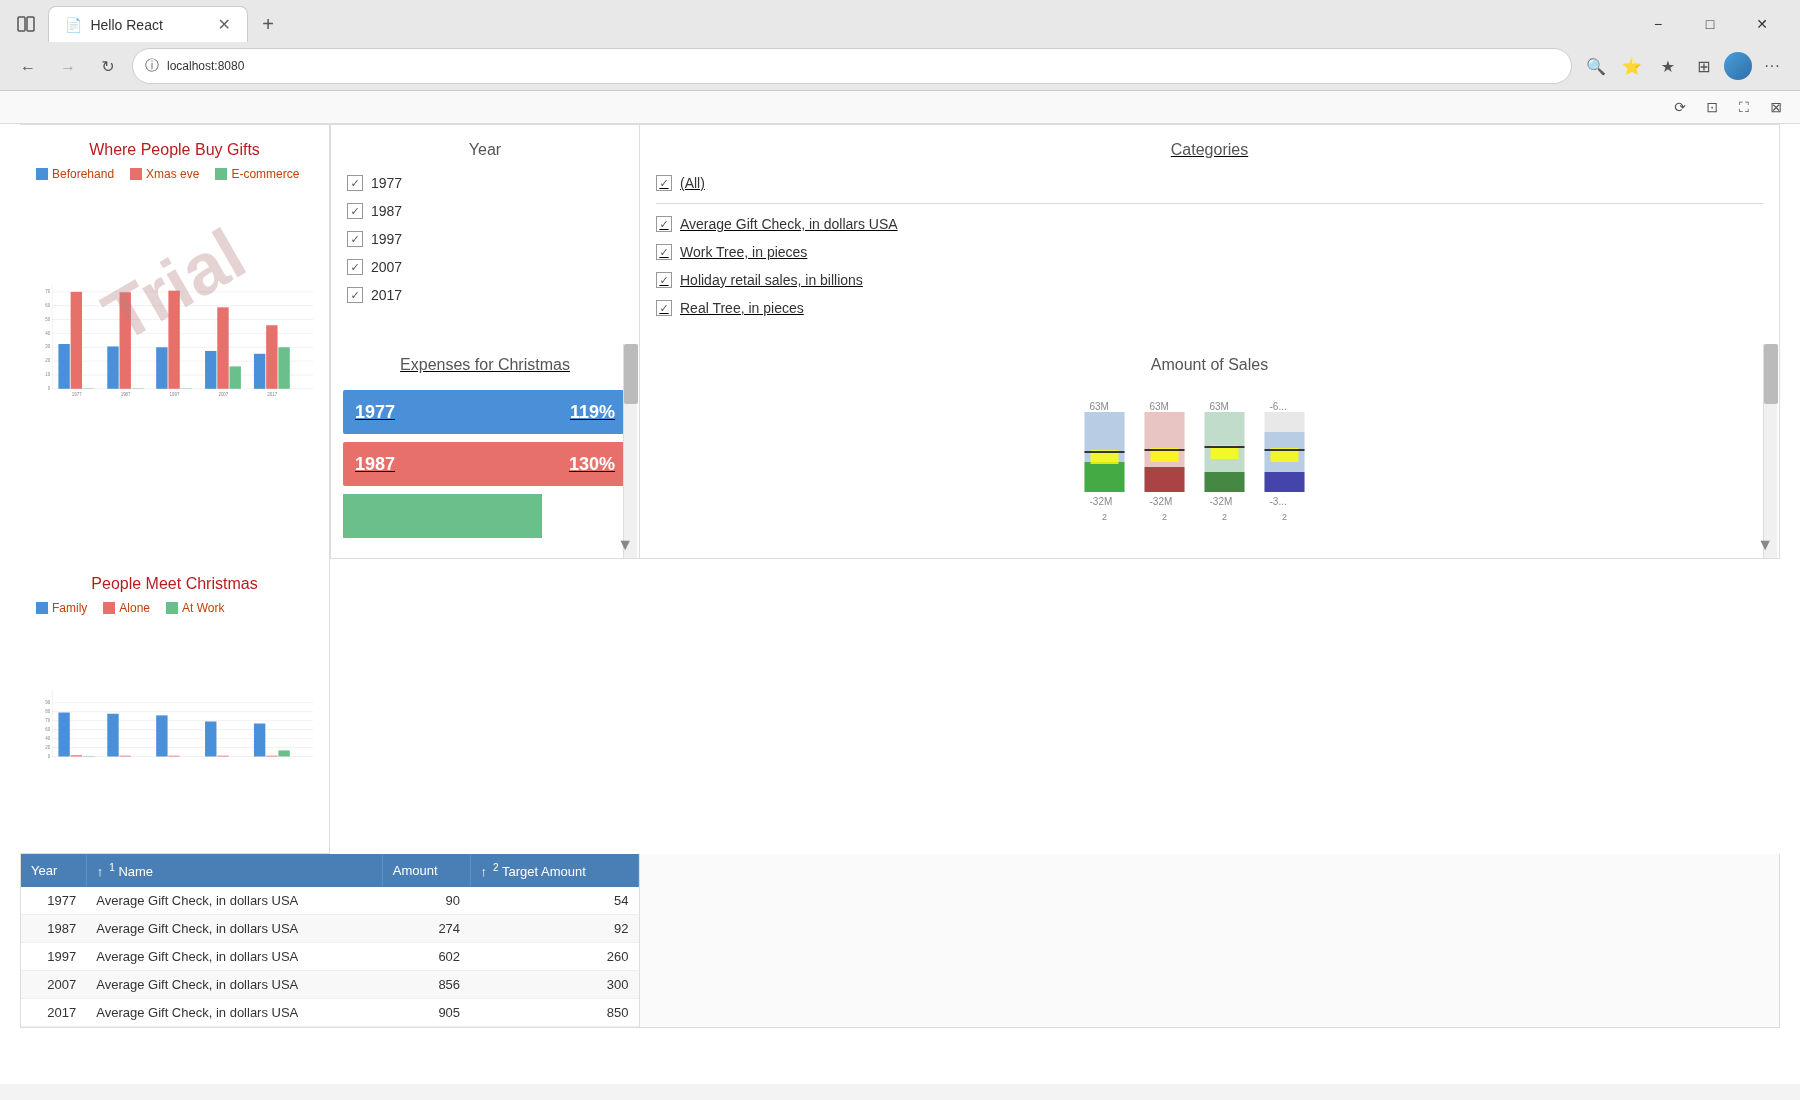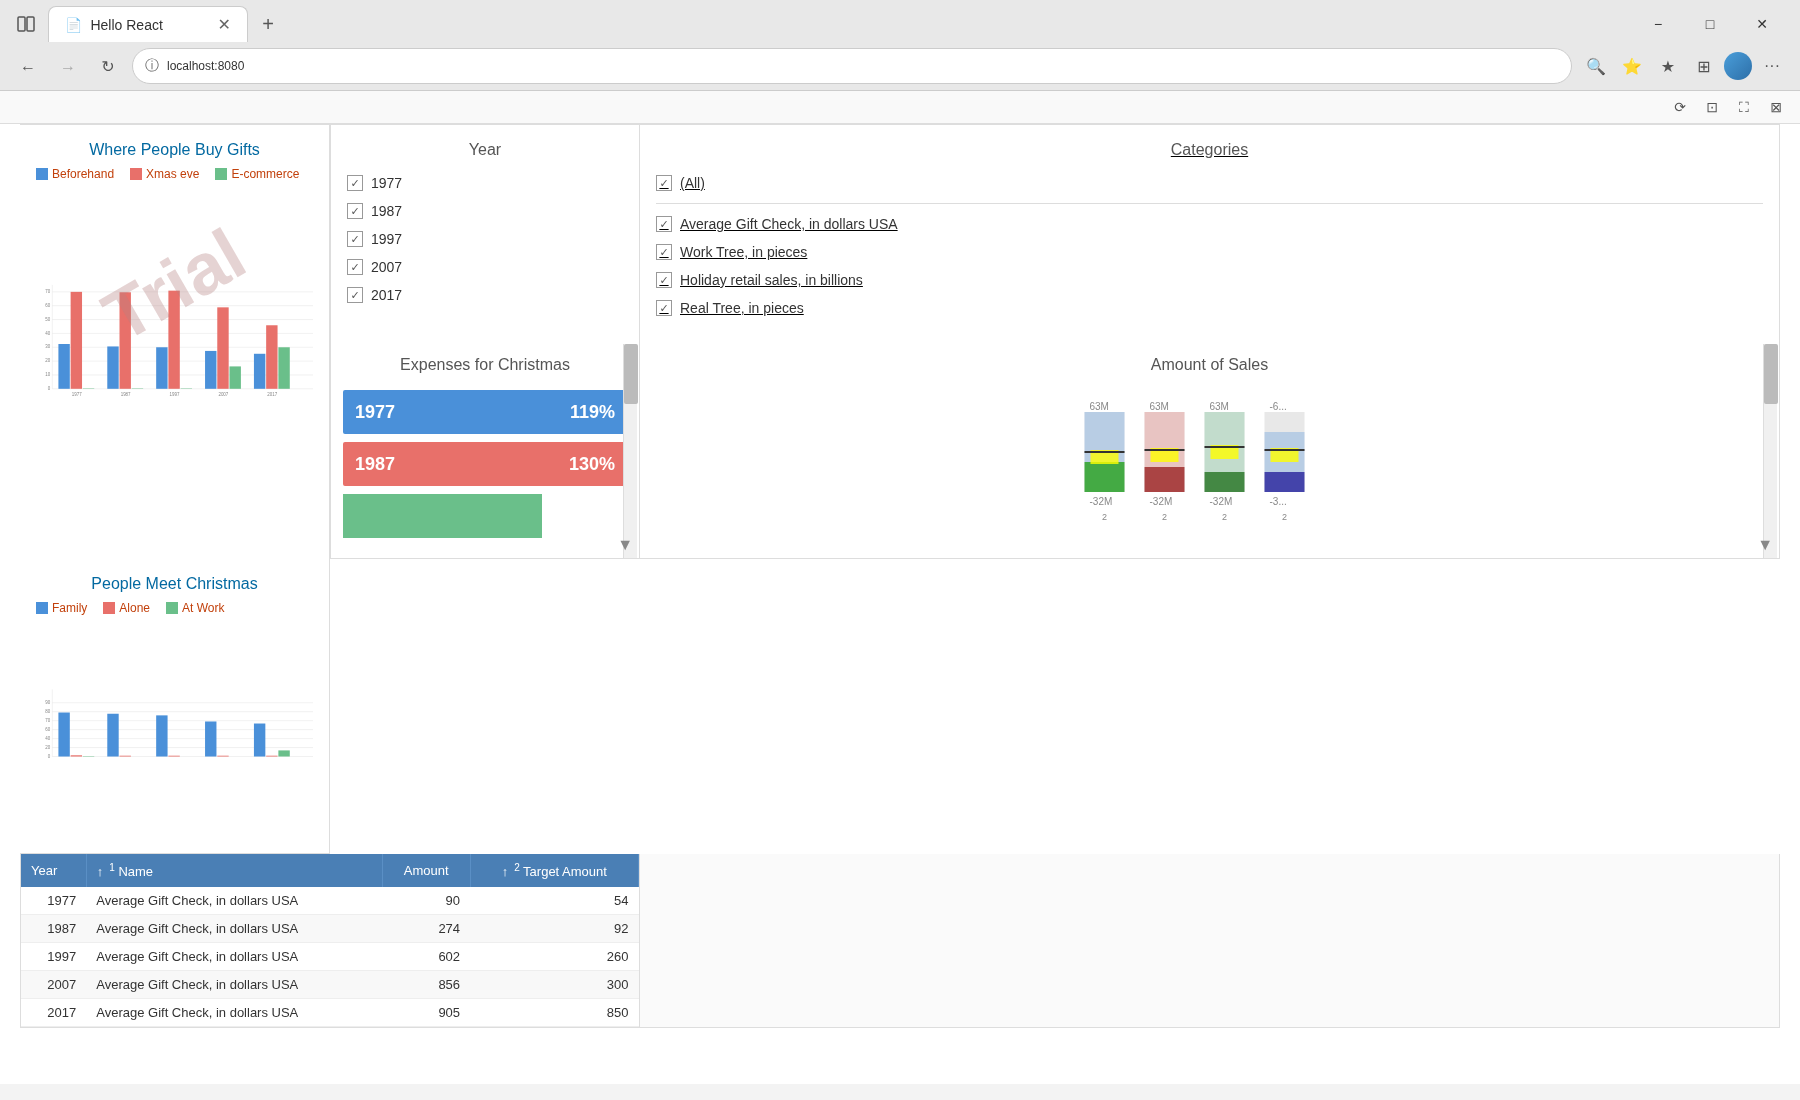--- a/index.html
+++ b/index.html
@@ -39,43 +39,43 @@
     .panel { border: 1px solid #ddd; padding: 16px; }
     .panel-title { text-align: center; font-size: 16px; color: #555; margin-bottom: 16px; }
     .checkbox-item { display: flex; align-items: center; gap: 8px; margin-bottom: 12px; font-size: 14px; color: #333; }
     .cb-box { width: 16px; height: 16px; border: 1px solid #999; display: flex; align-items: center; justify-content: center; color: #555; font-size: 11px; flex-shrink: 0; }
 
     
     .categories-panel { border: 1px solid #ddd; border-left: none; padding: 16px; text-decoration: underline; }
 
     
     .chart-panel { border: 1px solid #ddd; border-left: none; padding: 16px; }
-    .chart-title { text-align: center; font-size: 16px; color: #0369a1; margin-bottom: 8px; }
+    .chart-title { text-align: center; font-size: 16px; color: #b91c1c; margin-bottom: 8px; }
     .chart-legend { display: flex; gap: 16px; margin-bottom: 8px; font-size: 12px; color: #c2410c; align-items: center; }
     .legend-item { display: flex; align-items: center; gap: 4px; }
     .legend-color { width: 12px; height: 12px; }
 
     
-    .expenses-panel { border: 1px solid #ddd; border-top: none; padding: 12px; position: relative; overflow: hidden; }
+    .expenses-panel { border: 1px solid #ddd; border-top: none; padding: 12px; position: relative; overflow: hidden; text-decoration: underline; }
     .bar-container { margin-bottom: 8px; }
     .bar { height: 44px; display: flex; align-items: center; justify-content: space-between; padding: 0 12px; color: white; font-weight: bold; font-size: 18px; border-radius: 2px; }
     .bar-blue { background: #4a90d9; }
     .bar-red { background: #e8706a; }
 
     
     .sales-panel { border: 1px solid #ddd; border-top: none; border-left: none; padding: 12px; position: relative; overflow: hidden; }
 
     
     .people-panel { border: 1px solid #ddd; border-left: none; border-top: none; padding: 16px; }
 
     
     .table-section { grid-column: 1 / 3; border: 1px solid #ddd; border-top: none; overflow: hidden; }
     .data-table { width: 100%; border-collapse: collapse; font-size: 13px; }
     .data-table th { background: #4a7fb5; color: white; padding: 8px 10px; text-align: left; border-right: 1px solid #5a8fc5; font-weight: normal; }
-    .data-table th.right { text-align: center; }
+    .data-table th.right { text-align: left; }
     .data-table td { padding: 6px 10px; border-bottom: 1px solid #eee; color: #333; }
     .data-table td.right { text-align: right; }
     .data-table tr:nth-child(even) { background: #f8f8f8; }
     .sort-icon { font-size: 10px; vertical-align: super; }
 
     
     .trial-watermark {
       position: absolute;
       font-size: 72px;
       color: rgba(180,130,130,0.35);

